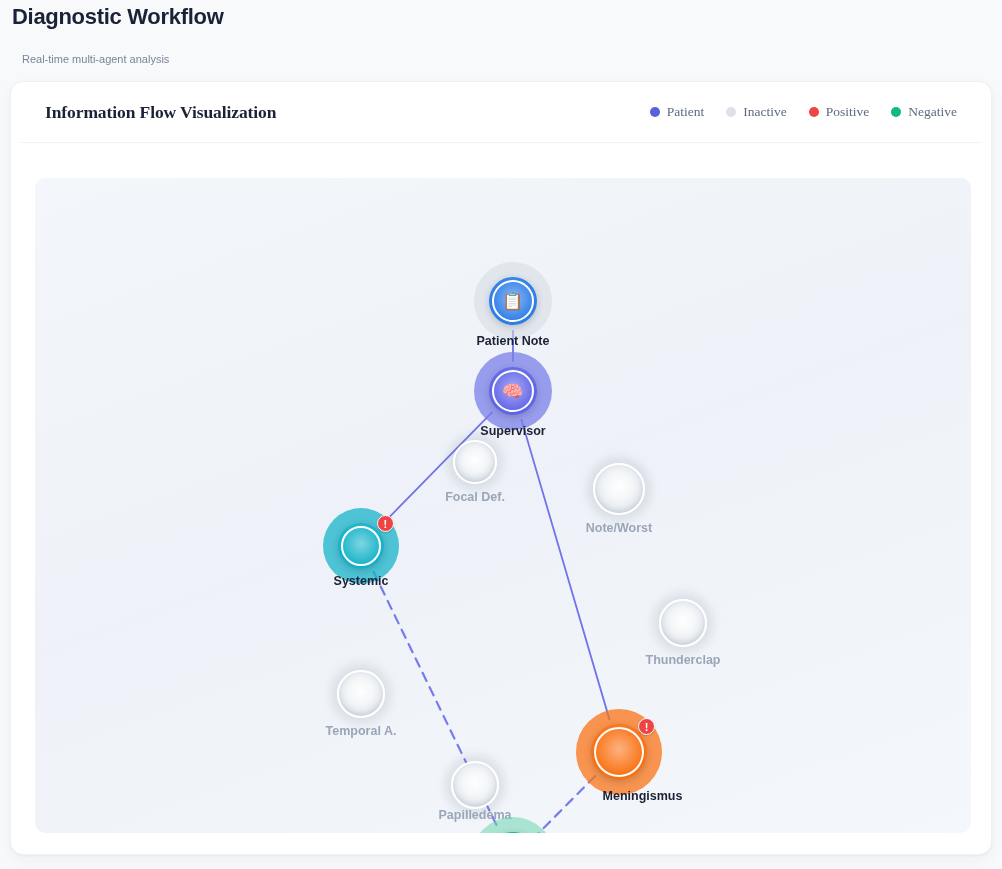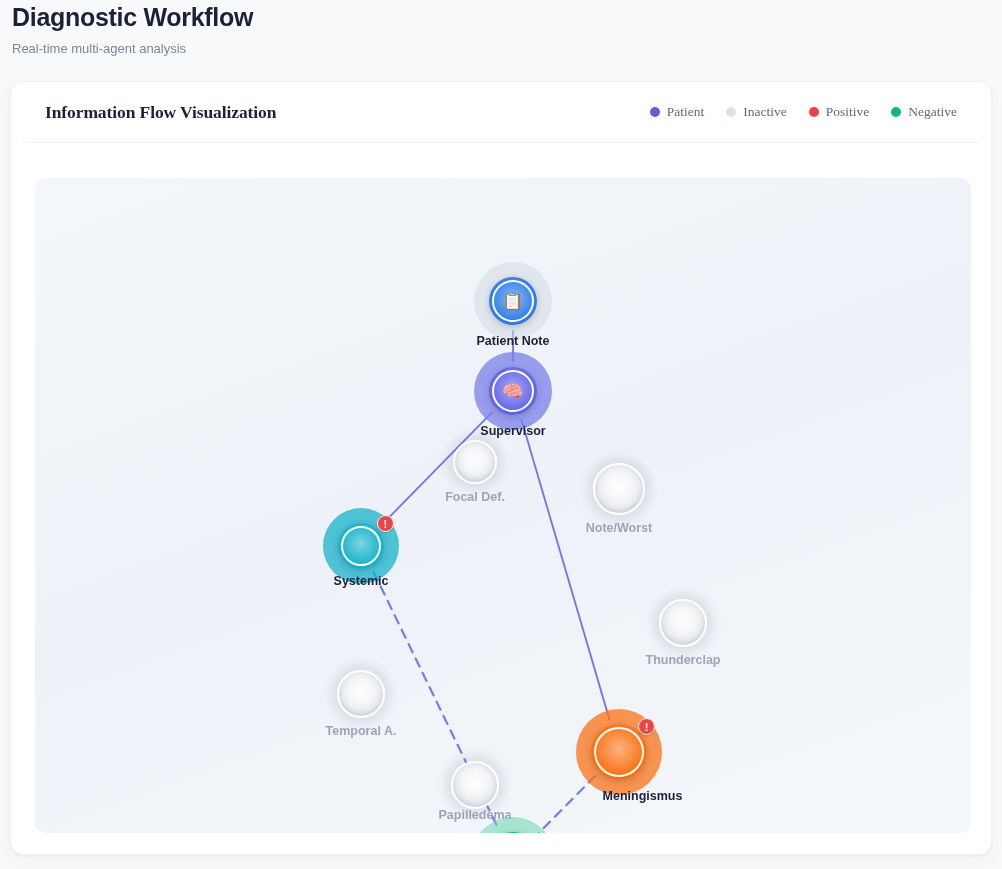--- a/index.html
+++ b/index.html
@@ -10,26 +10,26 @@
     background: #f7f9fb;
     font-family: "Liberation Sans", "DejaVu Sans", sans-serif;
     -webkit-font-smoothing: antialiased;
   }
   .page { width: 1002px; height: 869px; position: relative; overflow: hidden; }
 
   
   .page-header { padding: 0 0 0 12px; }
   .page-title {
     margin: 0; padding-top: 2px;
-    font-size: 25px; font-weight: 700; letter-spacing: -0.3px;
+    font-size: 22px; font-weight: 700; letter-spacing: -0.3px;
     color: #1b2136; line-height: 30px;
   }
   .page-subtitle {
-    margin: 0; padding-top: 9px;
-    font-size: 13px; color: #7a8699; font-weight: 400; line-height: 16px;
+    margin: 10px; padding-top: 9px;
+    font-size: 11px; color: #7a8699; font-weight: 400; line-height: 16px;
   }
 
   
   .card {
     position: absolute; left: 10px; top: 81px;
     width: 982px; height: 774px;
     background: #ffffff;
     border-radius: 13px;
     border: 1px solid #eef1f5;
     box-shadow: 0 1px 3px rgba(20,30,60,0.045), 0 6px 18px rgba(20,30,60,0.035);

